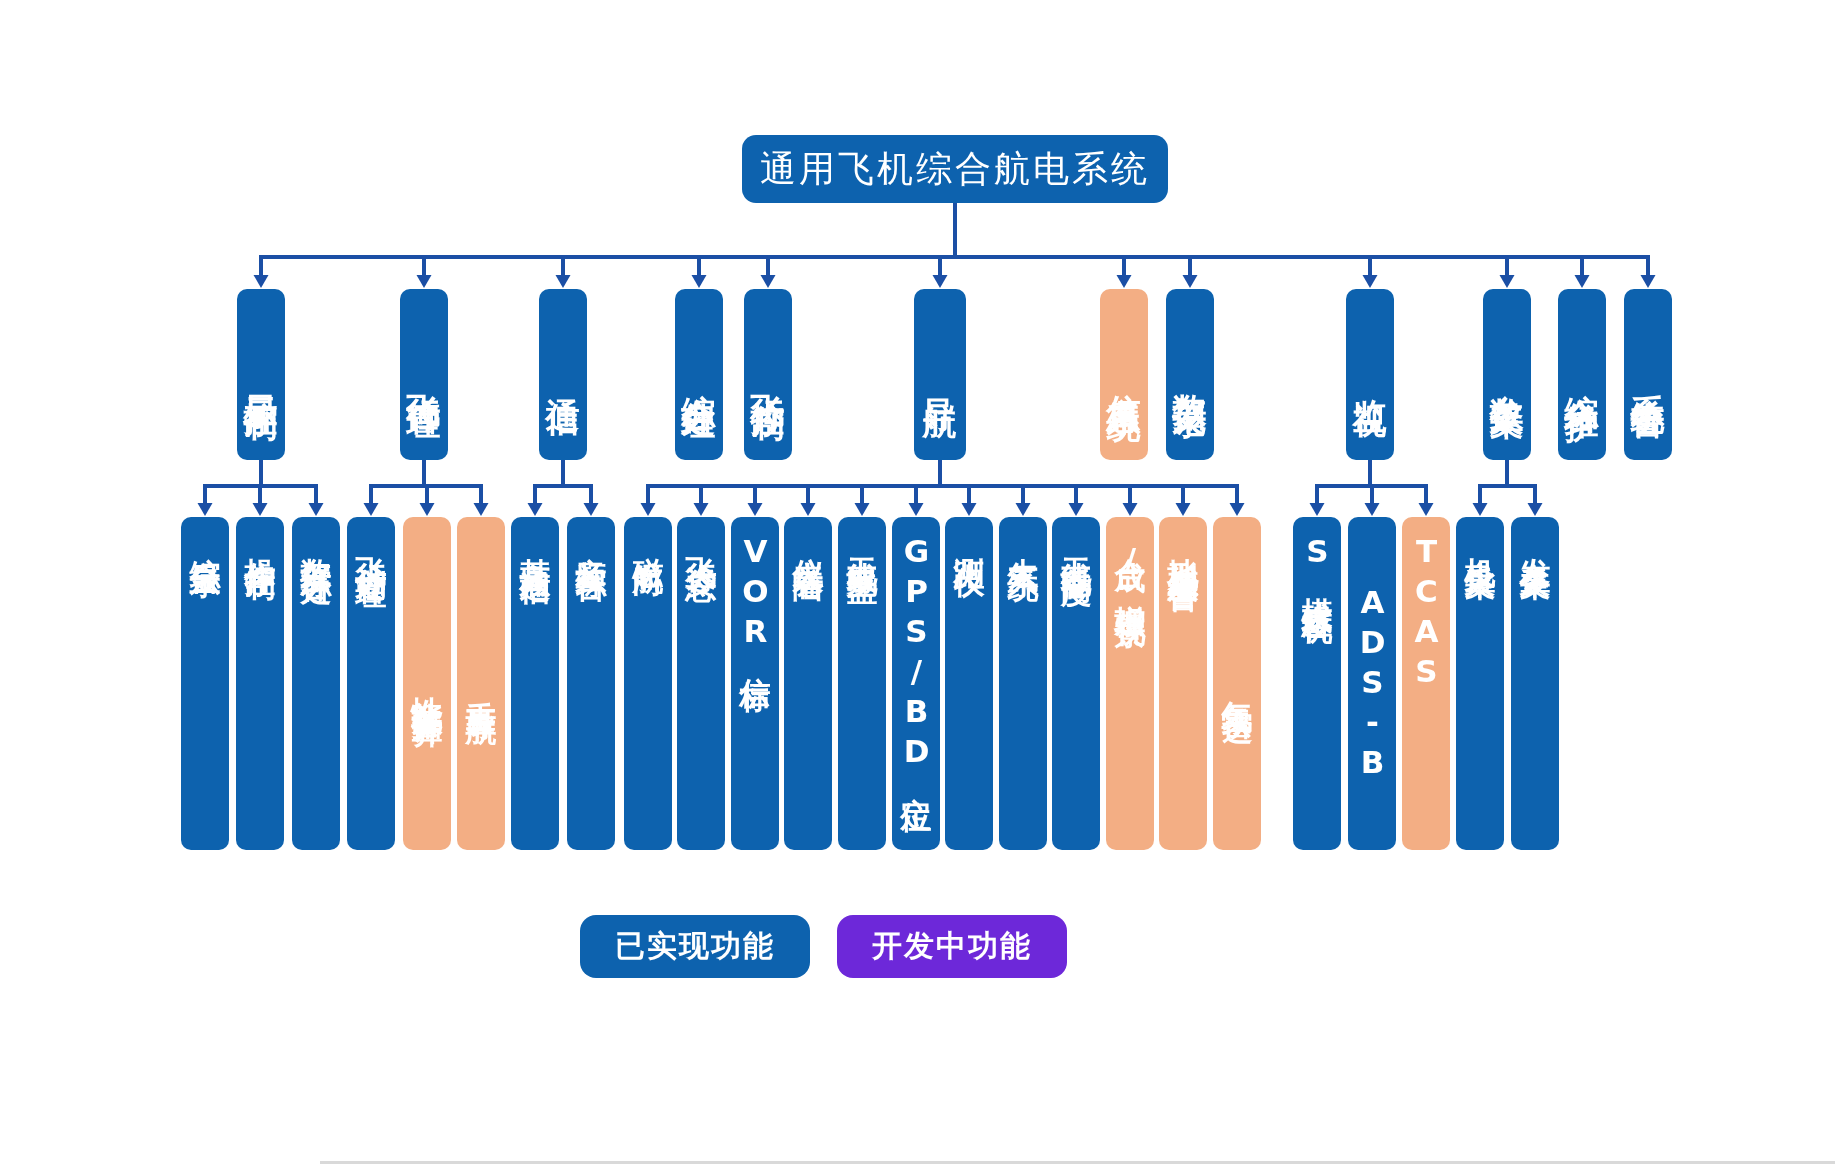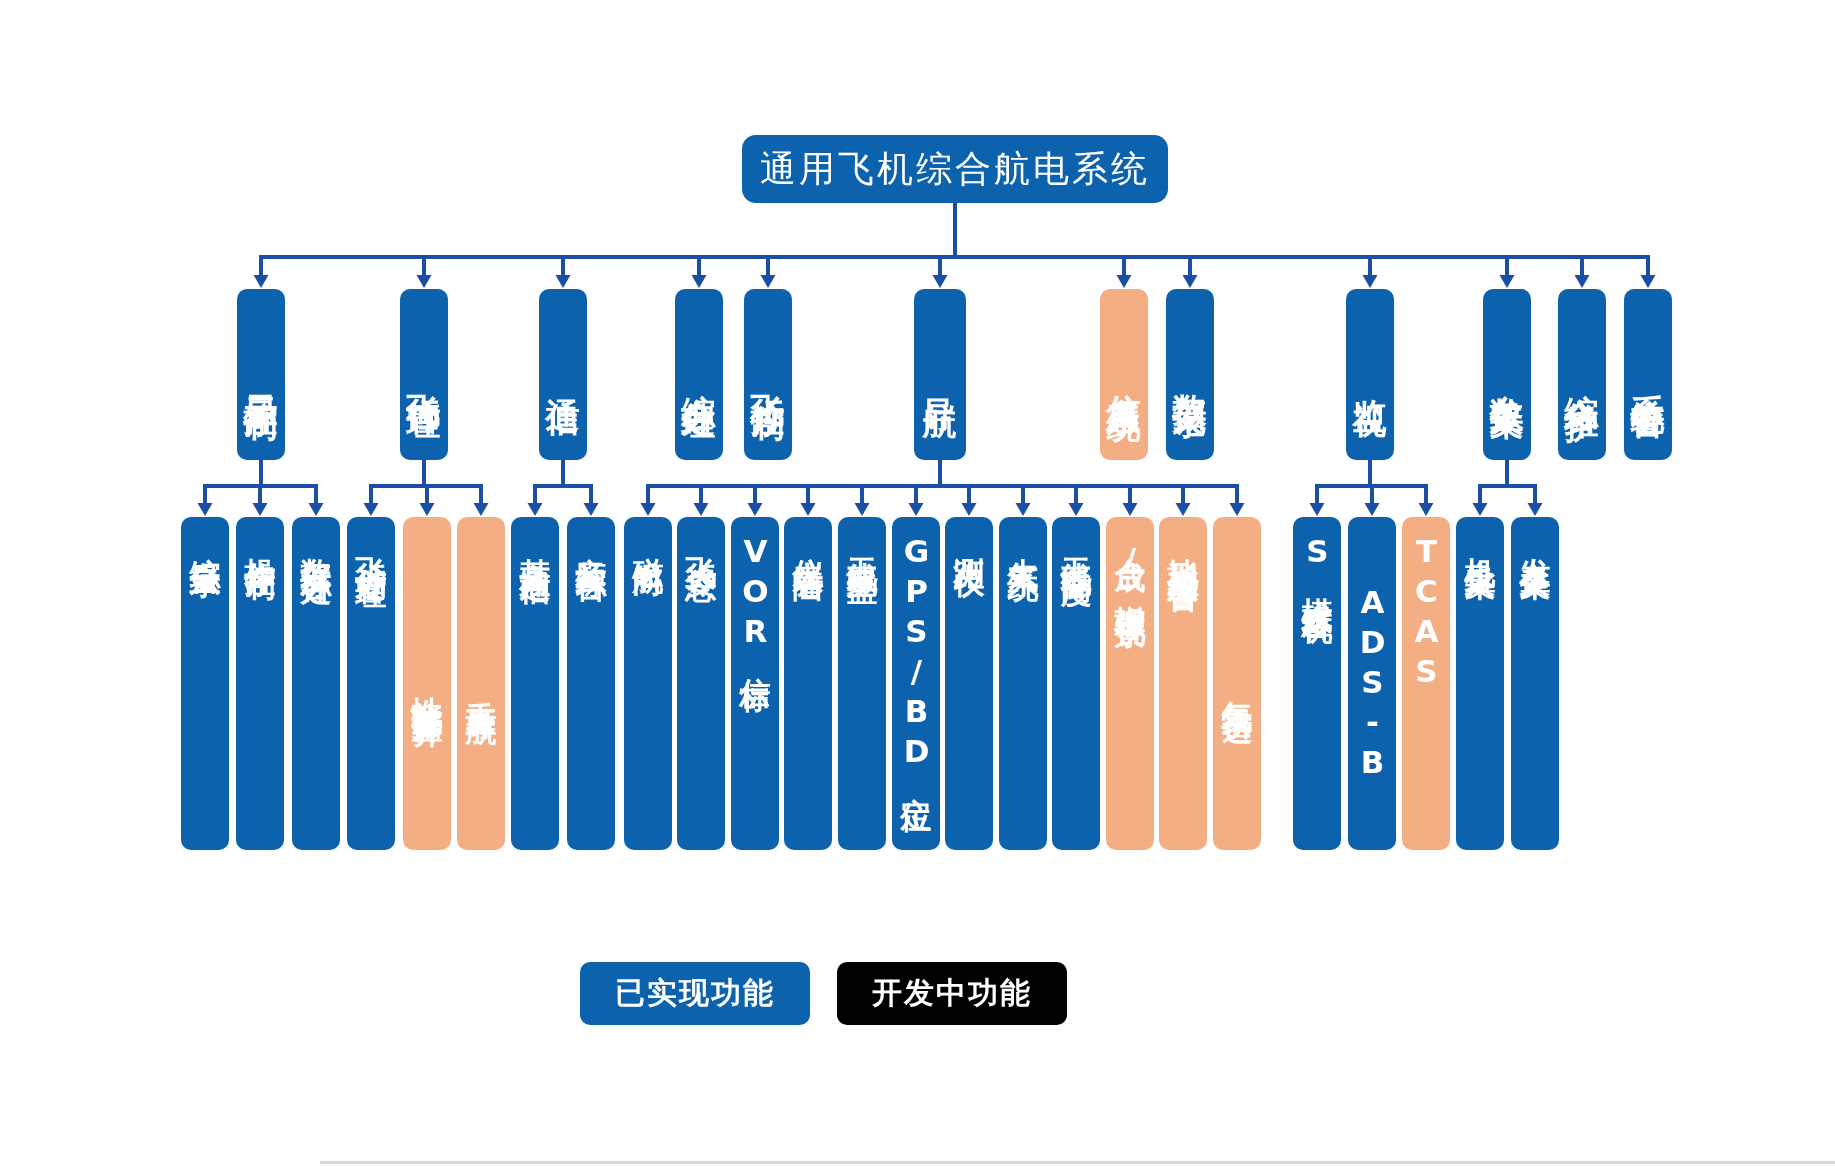--- a/index.html
+++ b/index.html
@@ -20,21 +20,21 @@
   .l2 .vtext{font-size:34px;}
   .l3{border-radius:10px;align-items:flex-start;padding-top:16px;}
   .l3.vcenter{align-items:center;padding-top:0;}
   .l3 .vtext{font-size:31px;}
   #title-box{
     position:absolute;z-index:2;display:flex;align-items:center;justify-content:center;
     border-radius:14px;color:#ffffff;font-weight:normal;font-size:36px;letter-spacing:3px;
   }
   .legend-item{
     position:absolute;z-index:2;display:flex;align-items:center;justify-content:center;
-    border-radius:10px;color:#ffffff;font-weight:bold;font-size:30px;letter-spacing:2px;margin-top:47px;
+    border-radius:16px;color:#ffffff;font-weight:bold;font-size:30px;letter-spacing:2px;
   }
   #footer-divider{position:absolute;z-index:1;background:#d9d9d9;height:3px;}
 </style>
 </head>
 <body>
 
 <div id="canvas">
   <svg id="connectors" width="1835" height="1167">
       <path d="M955 203 V257 M261 257 H1648 M261 257 V277 M424 257 V277 M563 257 V277 M699 257 V277 M768 257 V277 M940 257 V277 M1124 257 V277 M1190 257 V277 M1370 257 V277 M1507 257 V277 M1582 257 V277 M1648 257 V277 M261 460 V486 M205 486 H316 M205 486 V505 M260 486 V505 M316 486 V505 M424 460 V486 M371 486 H481 M371 486 V505 M427 486 V505 M481 486 V505 M563 460 V486 M535 486 H591 M535 486 V505 M591 486 V505 M940 460 V486 M648 486 H1237 M648 486 V505 M701 486 V505 M755 486 V505 M808 486 V505 M862 486 V505 M916 486 V505 M969 486 V505 M1023 486 V505 M1076 486 V505 M1130 486 V505 M1183 486 V505 M1237 486 V505 M1370 460 V486 M1317 486 H1426 M1317 486 V505 M1372 486 V505 M1426 486 V505 M1507 460 V486 M1480 486 H1535 M1480 486 V505 M1535 486 V505" fill="none" stroke="#1b4fa5" stroke-width="4" stroke-linecap="square"></path>
       <polygon points="253.5,275 268.5,275 261,288" fill="#1b4fa5"></polygon>
@@ -190,18 +190,18 @@
         <span class="vtext">综合维护</span>
       </div>
       <div class="node l2" style="left: 1624px; top: 289px; width: 48px; height: 171px; background: rgb(13, 98, 174);">
         <span class="vtext">系统告警</span>
       </div>
     </div>
 
   <div class="legend-item" id="legend-implemented" style="left: 580px; top: 915px; width: 230px; height: 63px; background: rgb(13, 98, 174);">
     <span>已实现功能</span>
   </div>
-  <div class="legend-item" id="legend-in-development" style="left: 837px; top: 915px; width: 230px; height: 63px; background: #000000;">
+  <div class="legend-item" id="legend-in-development" style="left: 837px; top: 915px; width: 230px; height: 63px; background: #6d28d9;">
     <span>开发中功能</span>
   </div>
 
   <div id="footer-divider" style="left: 320px; top: 1161px; width: 1515px;"></div>
 </div>
 
 </body></html>

